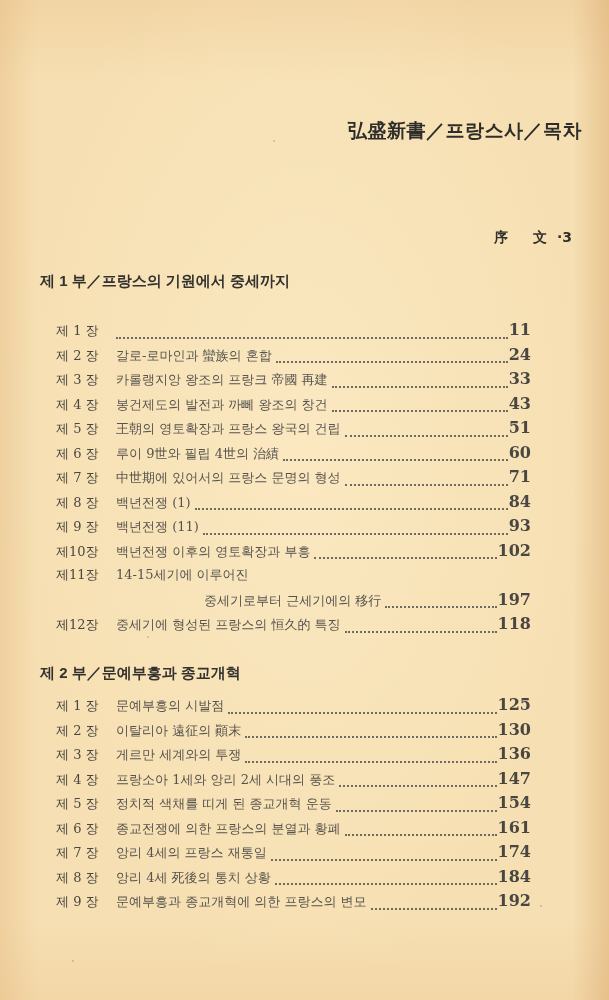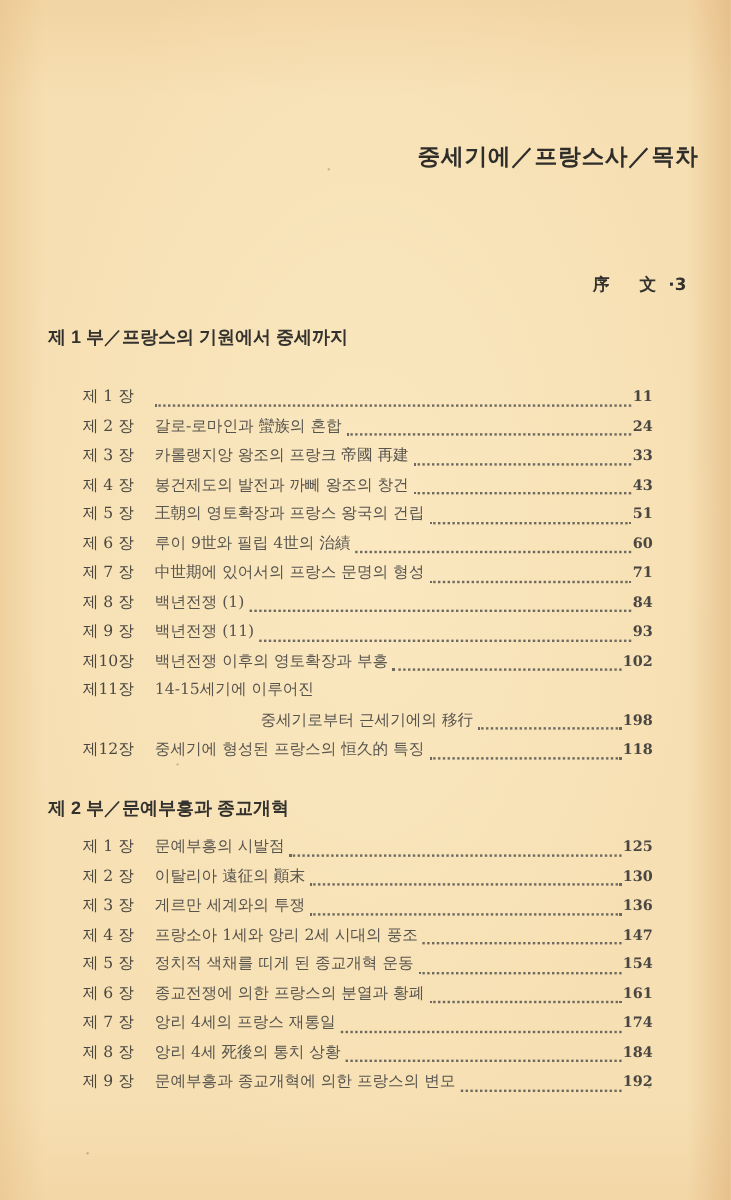--- a/index.html
+++ b/index.html
@@ -51,21 +51,21 @@
       position: absolute;
       left: 40px;
       font-family: Liberation Sans, sans-serif;
       font-weight: bold;
       font-size: 15px;
       color: #34322e;
       white-space: nowrap;
     }
     .toc-list {
       position: absolute;
-      left: 69px;
+      left: 56px;
       width: 475px;
       margin: 0; padding: 0;
       list-style: none;
     }
     .toc-row {
       position: relative;
       height: 24.5px;
       line-height: 24.5px;
       font-size: 13px;
       color: #55524c;
@@ -90,38 +90,38 @@
       height: 12px;
       border-bottom: 2px dotted #6e6a62;
       margin-bottom: 4px;
       align-self: flex-end;
     }
     .toc-row .page-no {
       flex: 0 0 auto;
       padding-left: 1px;
       font-family: "DejaVu Serif", "Liberation Serif", serif;
       font-weight: bold;
-      font-size: 12px;
+      font-size: 16px;
       color: #4a4742;
     }
     .toc-row.no-leader .leader { border-bottom: none; }
     .toc-row.continuation .ch-num { width: 148px; flex: 0 0 148px; }
     .speck {
       position: absolute;
       width: 2px; height: 2px;
       background: rgba(120, 100, 70, 0.35);
       border-radius: 1px;
     }
   </style>
 </head>
 <body>
 
 <div class="page">
 
-  <div class="series-title">중세기에／프랑스사／목차</div>
+  <div class="series-title">弘盛新書／프랑스사／목차</div>
 
   <div class="preface">
     <span class="pf-label">序 文</span><span>·</span><span>3</span>
   </div>
 
   <div class="part-title" style="top:272px;">제 1 부／프랑스의 기원에서 중세까지</div>
 
   <ul class="toc-list" style="top:318px;">
     <li class="toc-row">
       <span class="ch-num">제 1 장</span>
@@ -184,21 +184,21 @@
     </li>
     <li class="toc-row no-leader">
       <span class="ch-num">제11장</span>
       <span class="ch-title">14-15세기에 이루어진</span>
       <span class="leader"></span>
     </li>
     <li class="toc-row continuation">
       <span class="ch-num"></span>
       <span class="ch-title">중세기로부터 근세기에의 移行</span>
       <span class="leader"></span>
-      <span class="page-no">198</span>
+      <span class="page-no">197</span>
     </li>
     <li class="toc-row">
       <span class="ch-num">제12장</span>
       <span class="ch-title">중세기에 형성된 프랑스의 恒久的 특징</span>
       <span class="leader"></span>
       <span class="page-no">118</span>
     </li>
   </ul>
 
   <div class="part-title" style="top:664px;">제 2 부／문예부흥과 종교개혁</div>

